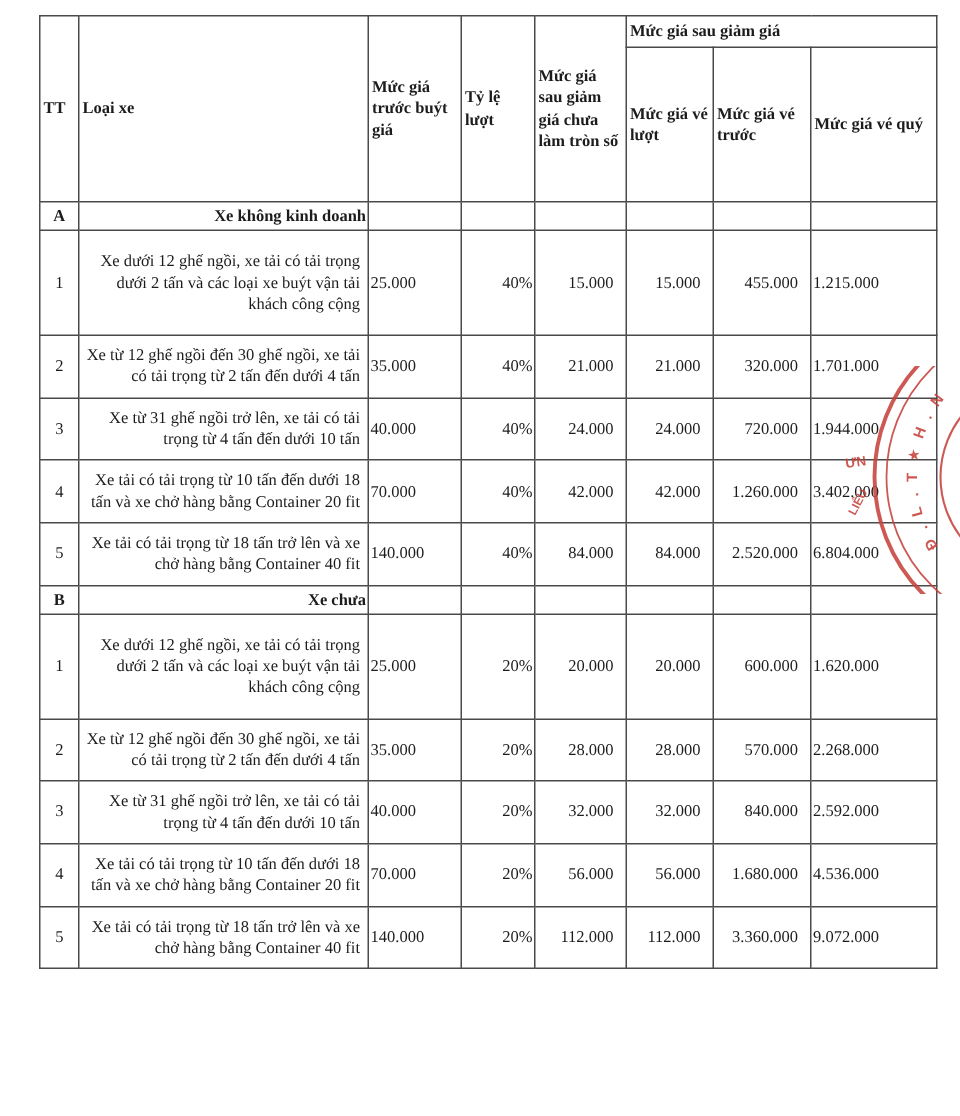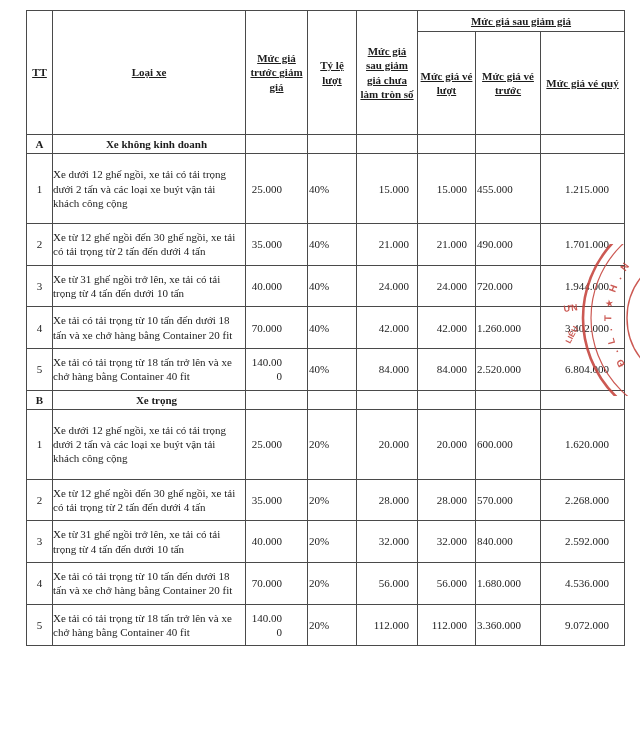--- a/index.html
+++ b/index.html
@@ -20,49 +20,48 @@
     font-size:11px;
   }
   .price-table th,.price-table td{
     border:1px solid #4a4a4a;
     vertical-align:middle;
     word-wrap:break-word;
   }
   
   .price-table thead th{
     font-weight:bold;
-    text-align:center;
+    text-align:left;
     line-height:1.3;
     padding:2px 2px;
-    text-decoration:underline;
   }
   .price-table thead tr.hr1 th.group{height:16px;}
   .price-table thead tr.hr2 th{height:98px;}
   
   tr.section-row td{
     font-weight:bold;
     padding-top:2px;padding-bottom:2px;
     line-height:1.3;
   }
   tr.section-row td.sec-code{text-align:center;}
-  tr.section-row td.sec-title{text-align:center;padding-left:16px;}
+  tr.section-row td.sec-title{text-align:right;padding-left:16px;}
   
   tr.data-row td{
     padding-top:6px;padding-bottom:6px;
     line-height:1.3;
   }
   tr.data-row.first td{padding-top:13px;padding-bottom:13px;}
   tr.data-row td:nth-child(1){text-align:center;}
-  tr.data-row td:nth-child(2){text-align:left;padding-left:0;padding-right:5px;}
-  tr.data-row td:nth-child(3){text-align:right;padding-right:25px;}
-  tr.data-row td:nth-child(4){text-align:left;}
+  tr.data-row td:nth-child(2){text-align:right;padding-left:0;padding-right:5px;}
+  tr.data-row td:nth-child(3){text-align:left;padding-right:6px;}
+  tr.data-row td:nth-child(4){text-align:right;}
   tr.data-row td:nth-child(5){text-align:right;padding-right:8px;}
   tr.data-row td:nth-child(6){text-align:right;padding-right:8px;}
-  tr.data-row td:nth-child(7){text-align:left;padding-right:8px;}
-  tr.data-row td:nth-child(8){text-align:right;padding-right:15px;}
+  tr.data-row td:nth-child(7){text-align:right;padding-right:8px;}
+  tr.data-row td:nth-child(8){padding-right:15px;}
   
   .stamp-svg{
     position:absolute;
     left:540px;top:244px;
     width:100px;height:152px;
     pointer-events:none;
     opacity:0.88;
   }
   .stamp-ink{stroke:var(--stamp-color,#c5433c);fill:none;}
   .stamp-txt{
@@ -84,21 +83,21 @@
       <col style="width:49px">
         <col style="width:61px">
         <col style="width:58px">
       <col style="width:65px">
         <col style="width:84px">
     </colgroup>
     <thead>
       <tr class="hr1">
         <th rowspan="2">TT</th>
         <th rowspan="2">Loại xe</th>
-        <th rowspan="2">Mức giá trước giảm giá</th>
+        <th rowspan="2">Mức giá trước buýt giá</th>
         <th rowspan="2">Tỷ lệ lượt</th>
         <th rowspan="2">Mức giá sau giảm giá chưa làm tròn số</th>
         <th colspan="3" class="group">Mức giá sau giảm giá</th>
       </tr>
       <tr class="hr2">
         <th>Mức giá vé lượt</th>
         <th>Mức giá vé trước</th>
         <th>Mức giá vé quý</th>
       </tr>
     </thead>
@@ -123,21 +122,21 @@
           <td>455.000</td>
           <td>1.215.000</td>
         </tr>
         <tr class="data-row">
           <td>2</td>
           <td>Xe từ 12 ghế ngồi đến 30 ghế ngồi, xe tải có tải trọng từ 2 tấn đến dưới 4 tấn</td>
           <td>35.000</td>
           <td>40%</td>
           <td>21.000</td>
           <td>21.000</td>
-          <td>490.000</td>
+          <td>320.000</td>
           <td>1.701.000</td>
         </tr>
         <tr class="data-row">
           <td>3</td>
           <td>Xe từ 31 ghế ngồi trở lên, xe tải có tải trọng từ 4 tấn đến dưới 10 tấn</td>
           <td>40.000</td>
           <td>40%</td>
           <td>24.000</td>
           <td>24.000</td>
           <td>720.000</td>
@@ -158,21 +157,21 @@
           <td>Xe tải có tải trọng từ 18 tấn trở lên và xe chở hàng bằng Container 40 fit</td>
           <td>140.000</td>
           <td>40%</td>
           <td>84.000</td>
           <td>84.000</td>
           <td>2.520.000</td>
           <td>6.804.000</td>
         </tr>
         <tr class="section-row">
           <td class="sec-code">B</td>
-          <td class="sec-title">Xe trọng</td>
+          <td class="sec-title">Xe chưa</td>
           <td></td>
           <td></td>
           <td></td>
           <td></td>
           <td></td>
           <td></td>
         </tr>
         <tr class="data-row first">
           <td>1</td>
           <td>Xe dưới 12 ghế ngồi, xe tải có tải trọng dưới 2 tấn và các loại xe buýt vận tải khách công cộng</td>

